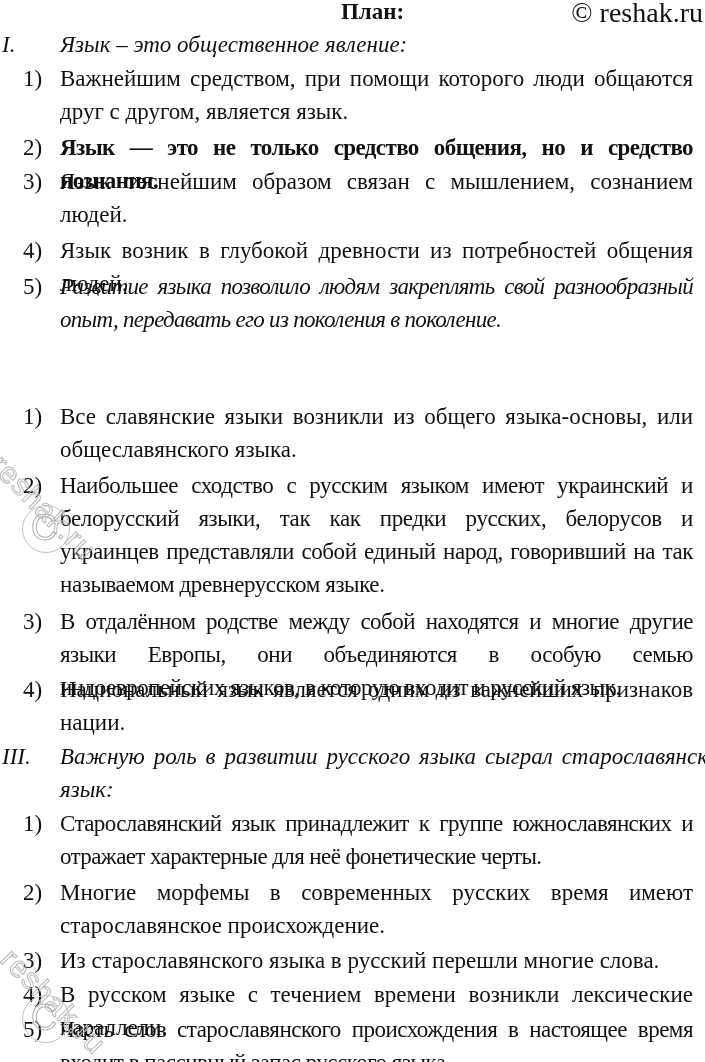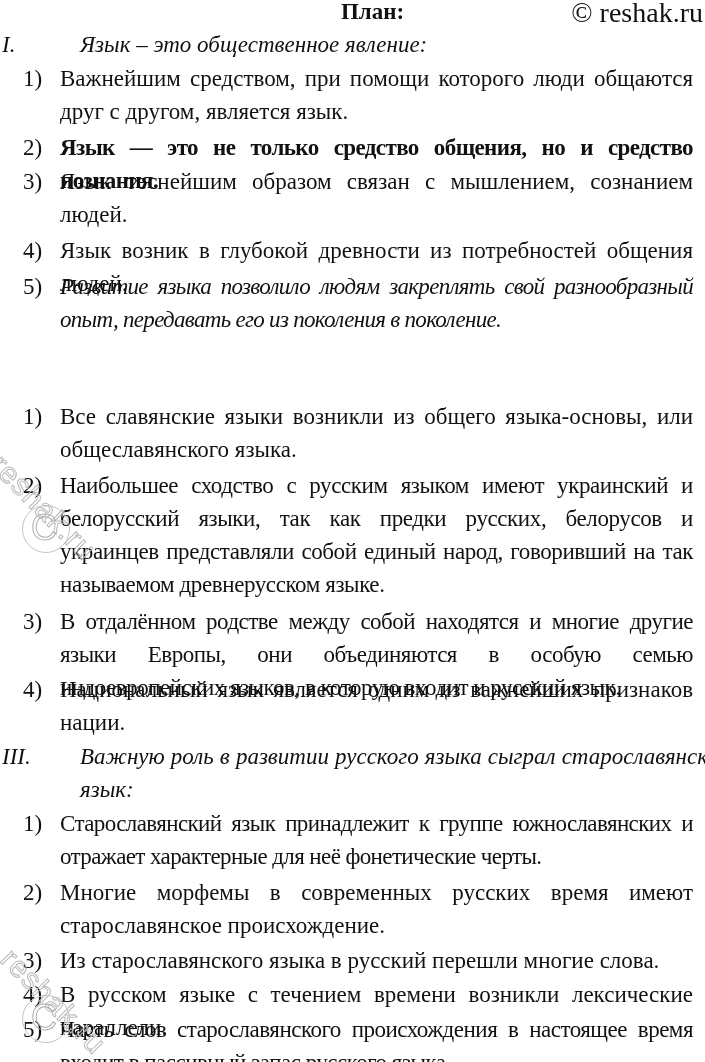--- a/index.html
+++ b/index.html
@@ -52,21 +52,20 @@
       left: 2px;
       top: 0;
     }
     .section-head .text {
       position: absolute;
       left: 60px;
       right: 2px;
       top: 0;
       text-align: justify;
       text-align-last: left;
-      margin-left: 20px;
     }
     .item {
       position: absolute;
       left: 0;
       width: 705px;
       font-size: 23px;
       line-height: 33px;
     }
     .item .num {
       position: absolute;

